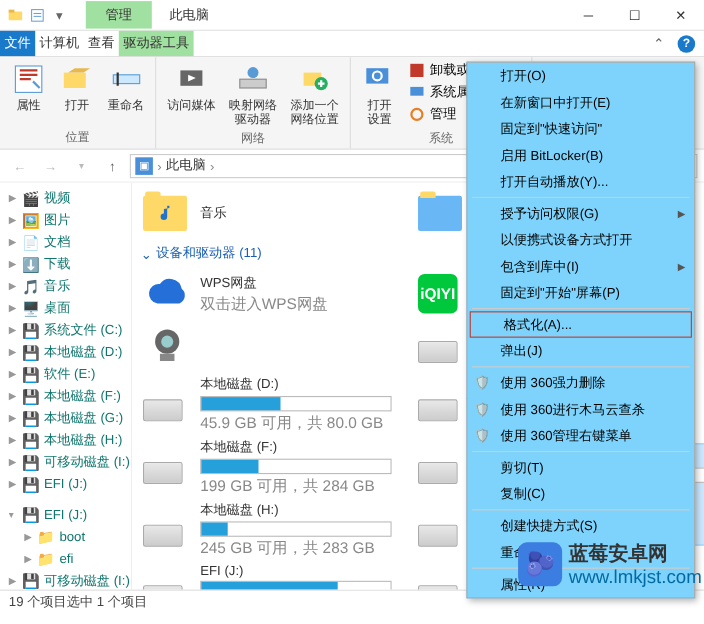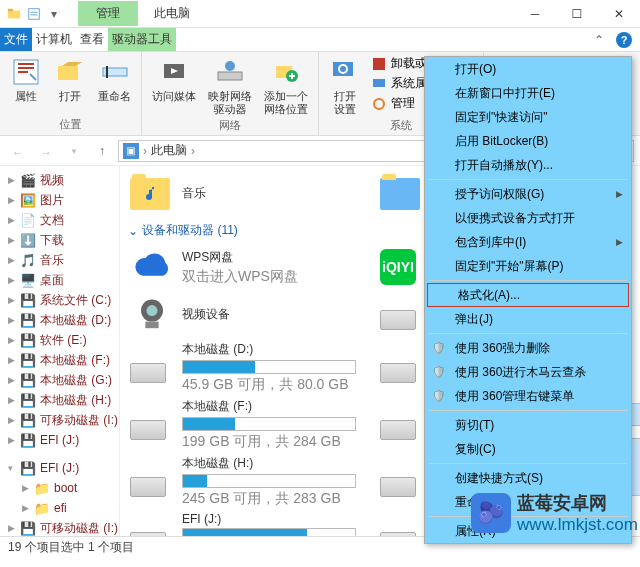--- a/index.html
+++ b/index.html
@@ -37,21 +37,21 @@
 .addr-icon{width:16px;height:16px;background:#4a90d9;display:flex;align-items:center;justify-content:center;color:#fff;font-size:10px}
 .addr-text{color:#333}
 .content{display:flex;height:370px}
 .sidebar{width:120px;border-right:1px solid #eee;overflow:hidden;padding-top:4px}
 .tree-item{display:flex;align-items:center;padding:2px 4px 2px 20px;gap:4px;height:20px;cursor:pointer}
 .tree-item.l2{padding-left:34px}
 .tree-item .exp{position:absolute;left:8px;color:#999;font-size:9px}
 .tree-item{position:relative}
 .tree-item.l2 .exp{left:22px}
 .tree-icon{width:16px;height:16px;display:flex;align-items:center;justify-content:center;font-size:13px}
-.tree-label{font-size:12px;color:#7f1d1d;white-space:nowrap}
+.tree-label{font-size:12px;color:#0f766e;white-space:nowrap}
 .main{flex:1;overflow:hidden;position:relative;padding:4px 8px}
 .group-row{display:flex;gap:20px}
 .big-item{display:flex;align-items:center;gap:8px;width:230px;padding:2px}
 .big-item.sel{background:#cce8ff;border:1px solid #99d1ff}
 .big-icon{width:44px;height:44px;display:flex;align-items:center;justify-content:flex-start}
 .big-info{flex:1}
 .big-title{font-size:12px;color:#333;margin-bottom:2px}
 .big-sub{font-size:14px;color:#888}
 .progress{width:100%;height:14px;border:1px solid #bbb;background:#fff;margin-bottom:2px;position:relative}
 .progress-fill{height:100%;background:#26a0da}
@@ -393,23 +393,20 @@
 
     <div class="group-row">
       <div class="big-item">
         <div class="big-icon">
             <svg viewBox="0 0 40 40">
               <circle cx="20" cy="16" r="10" fill="#666"></circle>
               <circle cx="20" cy="16" r="5" fill="#9cc"></circle>
               <rect x="14" y="26" width="12" height="6" fill="#888"></rect>
             </svg>
           </div>
-        <div class="big-info">
-            <div class="big-title">视频设备</div>
-          </div>
       </div>
       <div class="big-item" style="width:40px">
         <div class="big-icon">
             <div class="drive-icon"></div>
           </div>
         <div class="big-info">
             <div class="big-title">系</div>
           </div>
       </div>
     </div>

